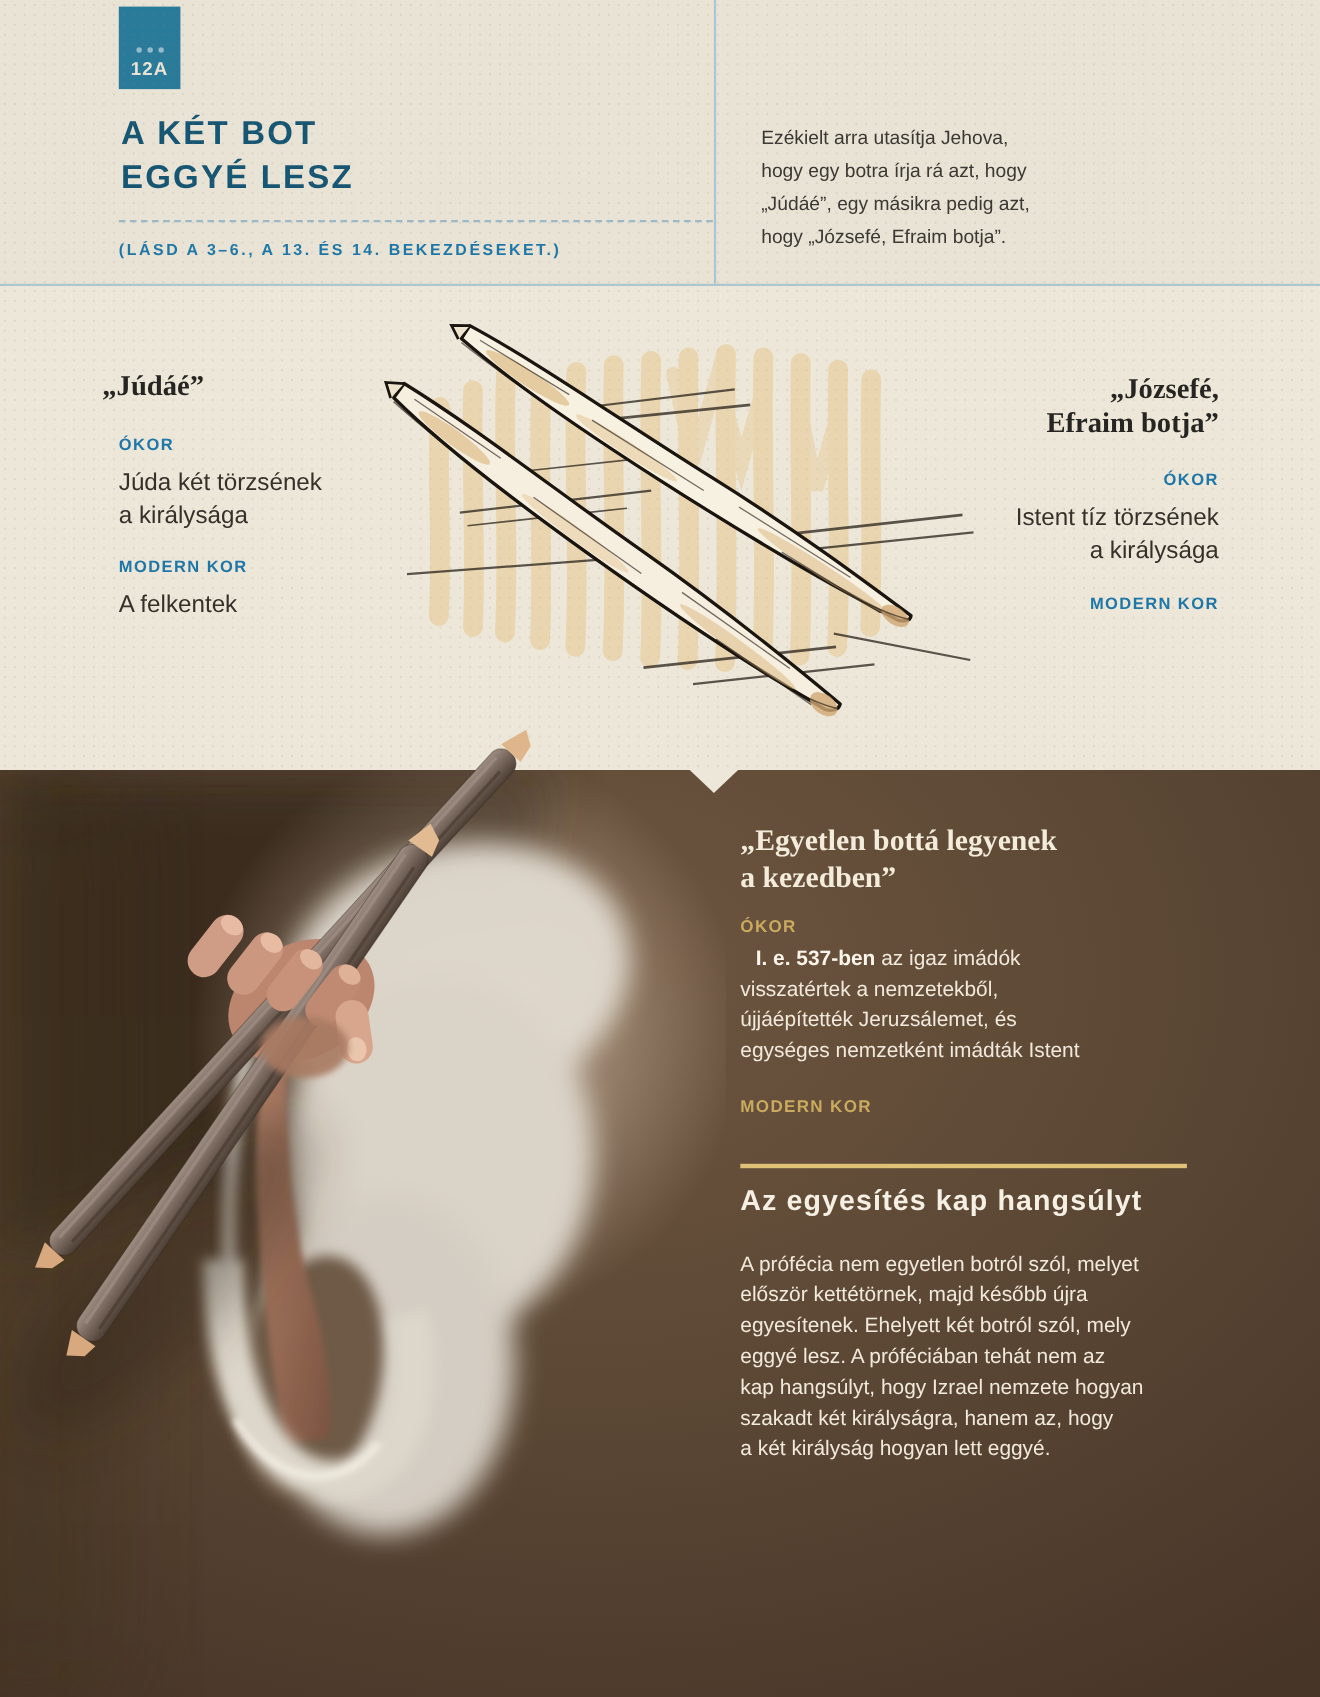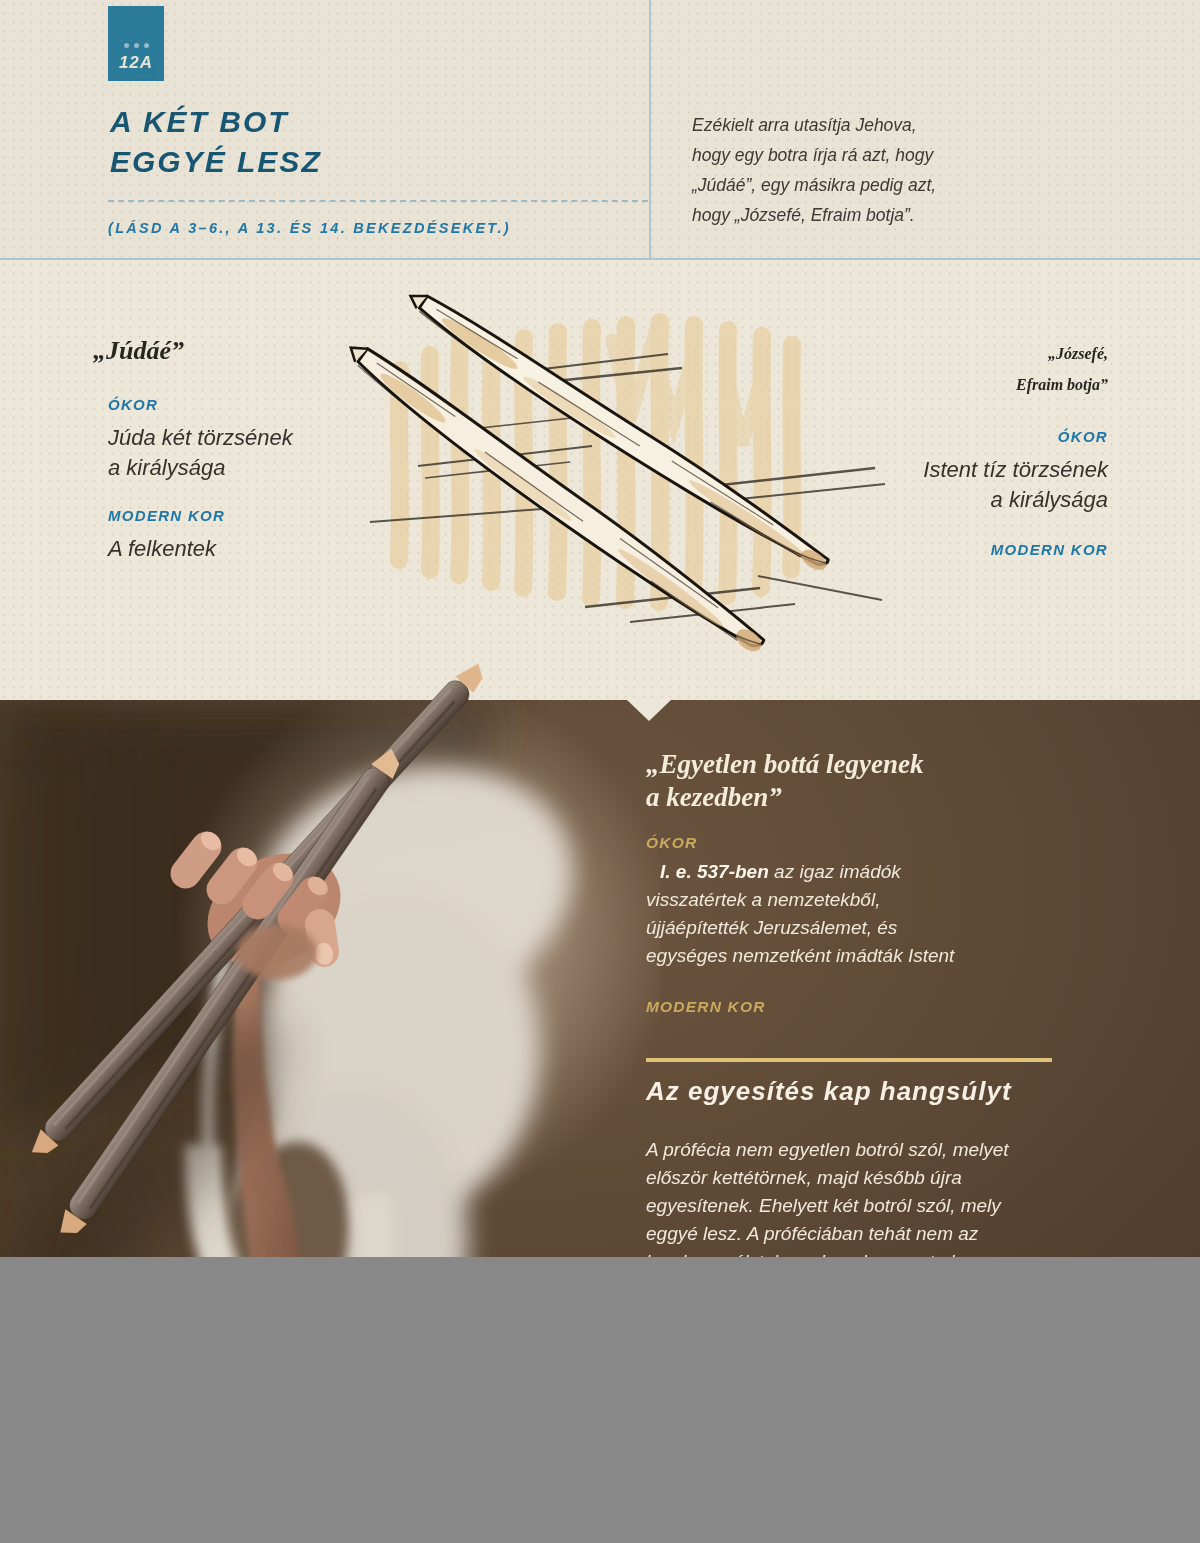--- a/index.html
+++ b/index.html
@@ -1,17 +1,17 @@
 <!DOCTYPE html>
 <html><head>
 <meta charset="utf-8">
 <style>
   html,body{margin:0;padding:0;background:#888;}
-  .page{position:relative;width:1200px;height:1257px;overflow:hidden;
-        font-family:"Liberation Sans",sans-serif;font-style:italic;-webkit-font-smoothing:antialiased;}
+  .page{position:relative;width:1200px;height:1543px;overflow:hidden;
+        font-family:"Liberation Sans",sans-serif;-webkit-font-smoothing:antialiased;}
   .speckle::after{content:"";position:absolute;inset:0;pointer-events:none;
         background-image:radial-gradient(rgba(150,138,112,.16) 1px,transparent 1.3px);
         background-size:9px 9px;}
   
   .sec-top{position:absolute;left:0;top:0;width:1200px;height:258px;background:#e8e3d5;
         border-bottom:2px solid #abc5d1;}
   .badge{position:absolute;left:108px;top:6px;width:56px;height:75px;background:#2a7a99;
         display:flex;flex-direction:column;align-items:center;justify-content:flex-end;
         padding-bottom:8px;box-sizing:border-box;}
   .badge-dots{display:flex;gap:5px;margin-bottom:5px;}
@@ -26,33 +26,33 @@
   .intro{position:absolute;left:692px;top:110px;width:360px;margin:0;font-size:17.5px;
         color:#3b3733;line-height:30px;white-space:pre-line;}
   
   .sec-mid{position:absolute;left:0;top:260px;width:1200px;height:440px;background:#ece7d9;}
   .serif-h{font-family:"Liberation Serif","DejaVu Serif",serif;font-weight:bold;margin:0;}
   .panel{position:absolute;z-index:2;}
   .panel-judah{left:93px;top:336px;width:260px;}
   .panel-judah .serif-h{font-size:26px;color:#262522;}
   .panel-judah .inner{padding-left:15px;}
   .panel-joseph{right:92px;top:338px;width:280px;text-align:right;}
-  .panel-joseph .serif-h{font-size:16px;line-height:31px;color:#262522;white-space:pre-line;}
+  .panel-joseph .serif-h{font-size:26px;line-height:31px;color:#262522;white-space:pre-line;}
   .era-label{font-size:15px;font-weight:bold;color:#1e77a7;letter-spacing:1.3px;}
   .era-text{margin:10px 0 0 0;font-size:22px;color:#35312a;line-height:30px;white-space:pre-line;}
   .mt1{margin-top:30px;} .mt2{margin-top:24px;} .mt3{margin-top:28px;} .mt4{margin-top:26px;}
   .sketch-svg{position:absolute;left:330px;top:270px;z-index:1;pointer-events:none;}
   
   .sec-bot{position:absolute;left:0;top:700px;width:1200px;height:843px;
         background:radial-gradient(1050px 780px at 45% 22%, #6e5640 0%, #5c4835 48%, #473528 100%);}
   .pointer-tri{position:absolute;left:627px;top:700px;width:0;height:0;z-index:3;
         border-left:22px solid transparent;border-right:22px solid transparent;
         border-top:21px solid #ece7d9;}
   .paint-svg{position:absolute;left:0;top:640px;z-index:1;pointer-events:none;}
-  .bot-content{position:absolute;left:646px;top:748px;width:412px;z-index:2;}
+  .bot-content{position:absolute;left:673px;top:748px;width:412px;z-index:2;}
   .bot-title{font-size:27px;line-height:33px;color:#f3ecda;white-space:pre-line;margin:0 0 20px 0;}
   .gold-label{font-size:15.5px;font-weight:bold;color:#c9aa5f;letter-spacing:1.2px;}
   .bot-p{margin:6px 0 0 0;font-size:19px;color:#f1e9db;line-height:28px;white-space:pre-line;}
   .bot-p strong{color:#faf5ea;margin-left:14px;}
   .gold-rule{margin:42px 0 0 0;border:none;width:406px;height:4px;background:#dfc278;}
   .note-title{margin:14px 0 0 0;font-size:26px;font-weight:bold;color:#f6f0e4;letter-spacing:1px;}
   .note-text{margin:29px 0 0 0;font-size:19px;color:#f1e9db;line-height:28px;white-space:pre-line;}
 </style>
 </head>
 <body>

